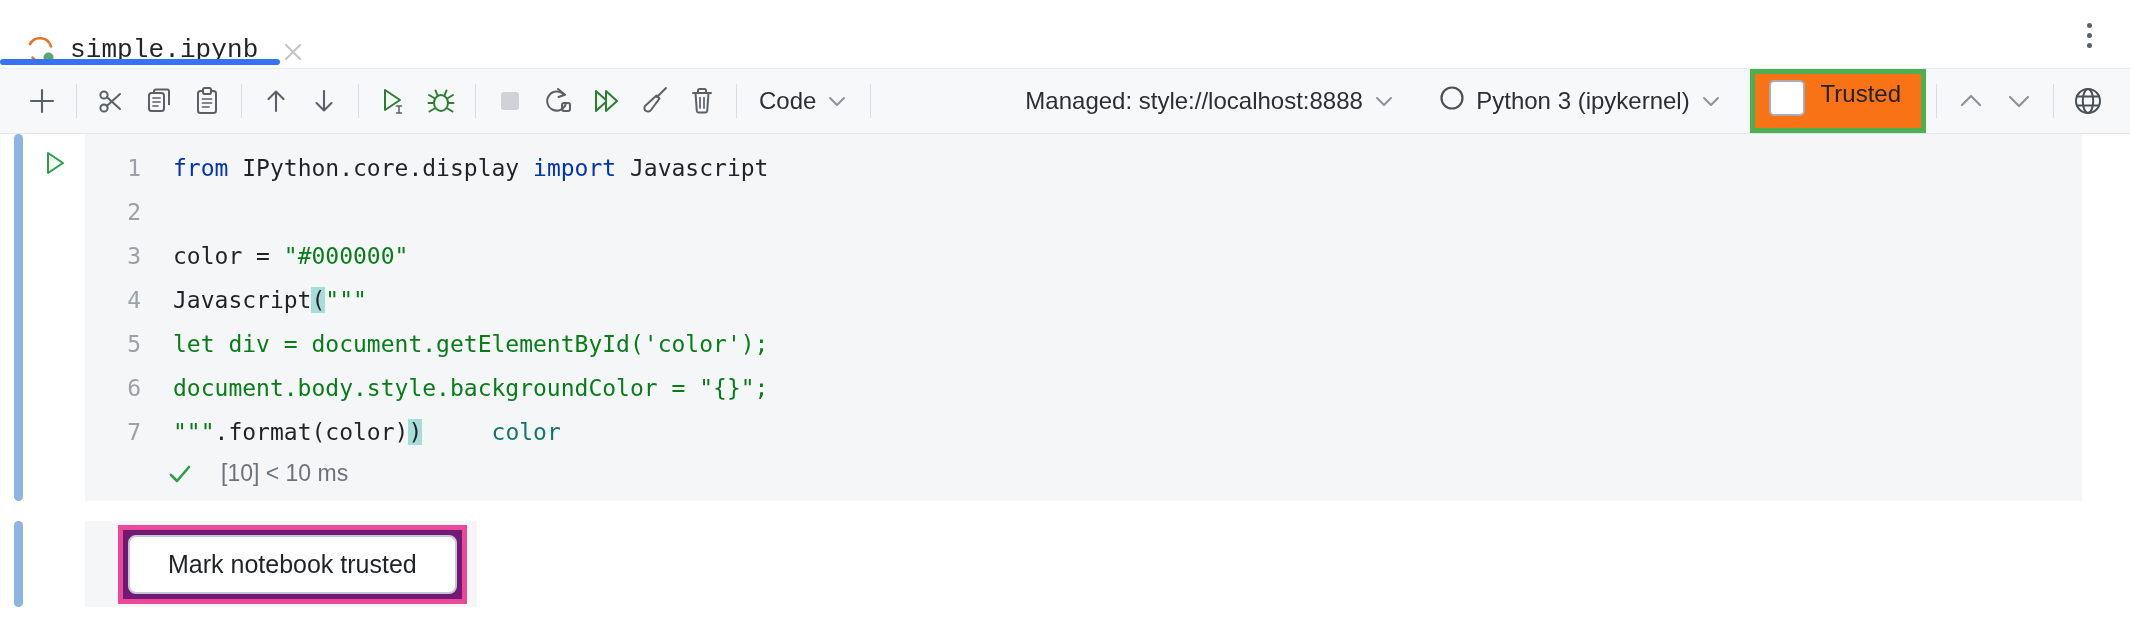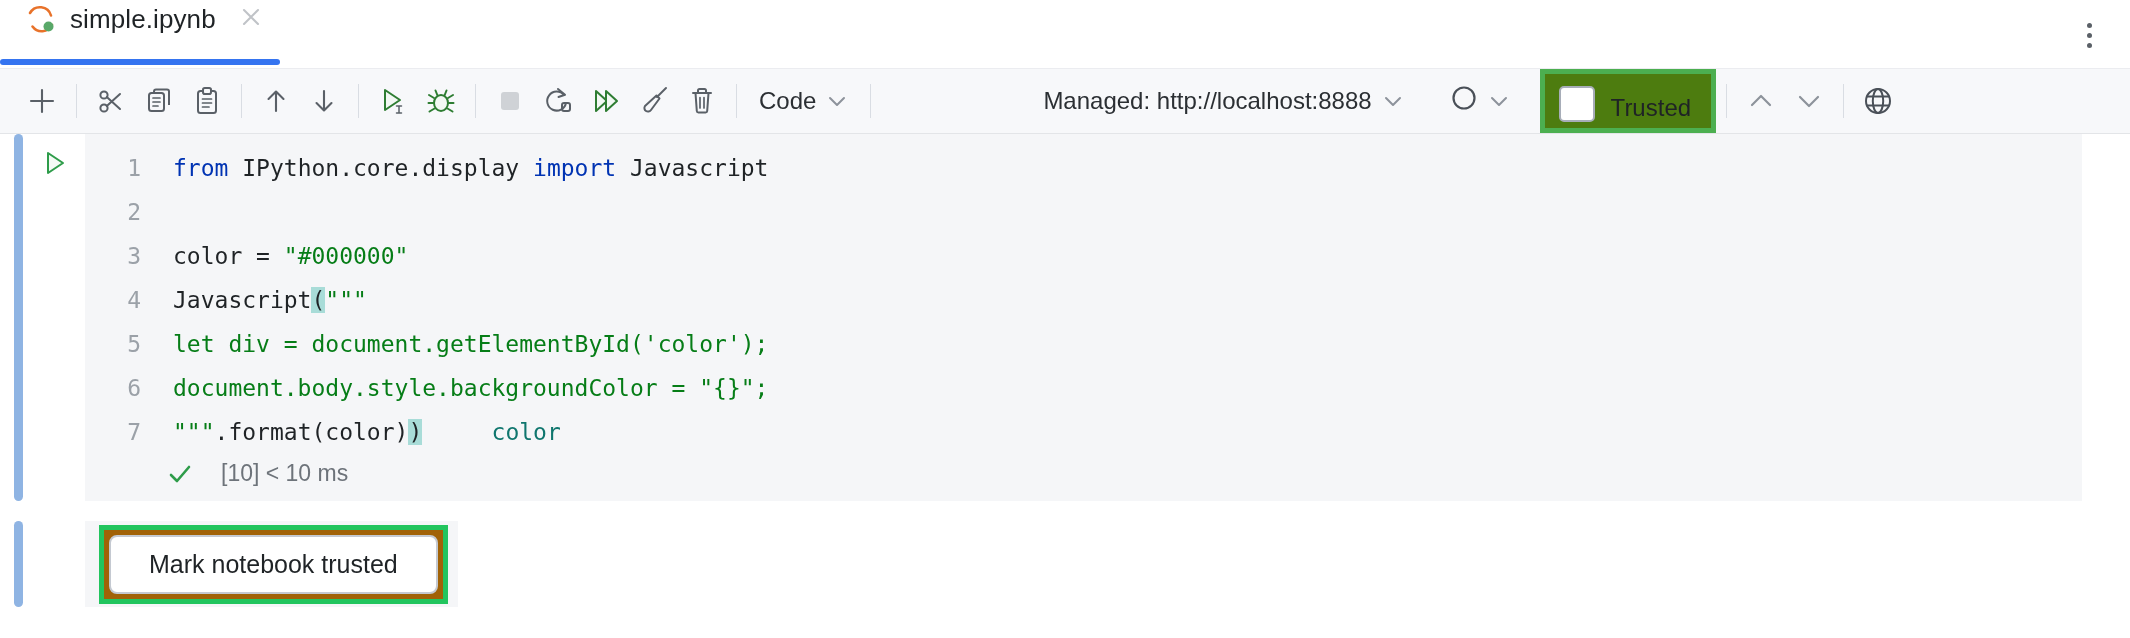--- a/index.html
+++ b/index.html
@@ -17,26 +17,27 @@
   
   .tabbar {
     height: 68px;
     background: #ffffff;
     display: flex;
     align-items: center;
     position: relative;
   }
   .tab {
     display: flex;
-    align-items: flex-start;
+    align-items: flex-end;
     height: 61px;
     padding: 0 22px 0 26px;
     gap: 14px;
     position: relative;
     cursor: default;
+    font-family: Liberation Mono, monospace;
   }
   .tab-icon { width: 30px; height: 30px; display: block; }
   .tab-title {
     font-size: 26px;
     color: #1f2326;
     letter-spacing: .1px;
     white-space: nowrap;
   }
   .tab-close {
     width: 26px; height: 26px;
@@ -101,24 +102,24 @@
     white-space: nowrap;
   }
   .chev-d {
     display: inline-block;
     width: 22px; height: 22px;
   }
   .spacer-flex { flex: 1 1 auto; }
 
   .trusted-box {
     display: flex;
-    align-items: flex-end;
+    align-items: flex-start;
     gap: 16px;
     padding: 6px 20px 6px 14px;
-    background: #4d7c0f;
+    background: #f97316;
     border: 5px solid #4caf50;
     height: 42px;
     box-sizing: content-box;
   }
   .checkbox {
     width: 32px; height: 32px;
     border: 2px solid #a7adb8;
     border-radius: 5px;
     background: #fff;
     flex: none;
@@ -219,24 +220,25 @@
     justify-content: space-between;
     height: 86px;
     padding: 0 0 0 14px;
   }
   .output-msg {
     font-size: 25px;
     color: #1f2326;
     white-space: nowrap;
   }
   .trust-btn-wrap {
-    border: 5px solid #22c55e;
+    border: 5px solid #ec4899;
     margin-right: 10px;
     padding: 5px;
-    background: #a16207;
+    background: #701a75;
+    margin-left: 19px;
   }
   .trust-btn {
     border: 2px solid #c4c9d1;
     border-radius: 8px;
     background: #ffffff;
     font-family: "Liberation Sans", sans-serif;
     font-size: 25px;
     color: #1f2326;
     padding: 13px 38px;
     white-space: nowrap;
@@ -384,36 +386,37 @@
       </svg>
     </span>
   </div>
 
   <div class="tb-sep"></div>
 
 
   <div style="width:150px"></div>
 
   <div class="tb-text">
-    <span>Managed: http://localhost:8888</span>
+    <span>Managed: style://localhost:8888</span>
     <span class="chev-d">
       <svg viewBox="0 0 22 22" width="22" height="22">
         <path d="M4 8 L11 15 L18 8" fill="none" stroke="#8d939b" stroke-width="2" stroke-linecap="round" stroke-linejoin="round"></path>
       </svg>
     </span>
   </div>
 
   <div style="width:22px"></div>
 
   <div class="tb-text">
     <span>
       <svg viewBox="0 0 28 28" width="28" height="28">
         <circle cx="14" cy="14" r="10.5" fill="none" stroke="#4a5058" stroke-width="2.2"></circle>
       </svg>
     </span>
+    <span>Python 3 (ipykernel)</span>
     <span class="chev-d">
       <svg viewBox="0 0 22 22" width="22" height="22">
         <path d="M4 8 L11 15 L18 8" fill="none" stroke="#8d939b" stroke-width="2" stroke-linecap="round" stroke-linejoin="round"></path>
       </svg>
     </span>
   </div>
 
   <div style="width:18px"></div>
 
   <div class="trusted-box">

